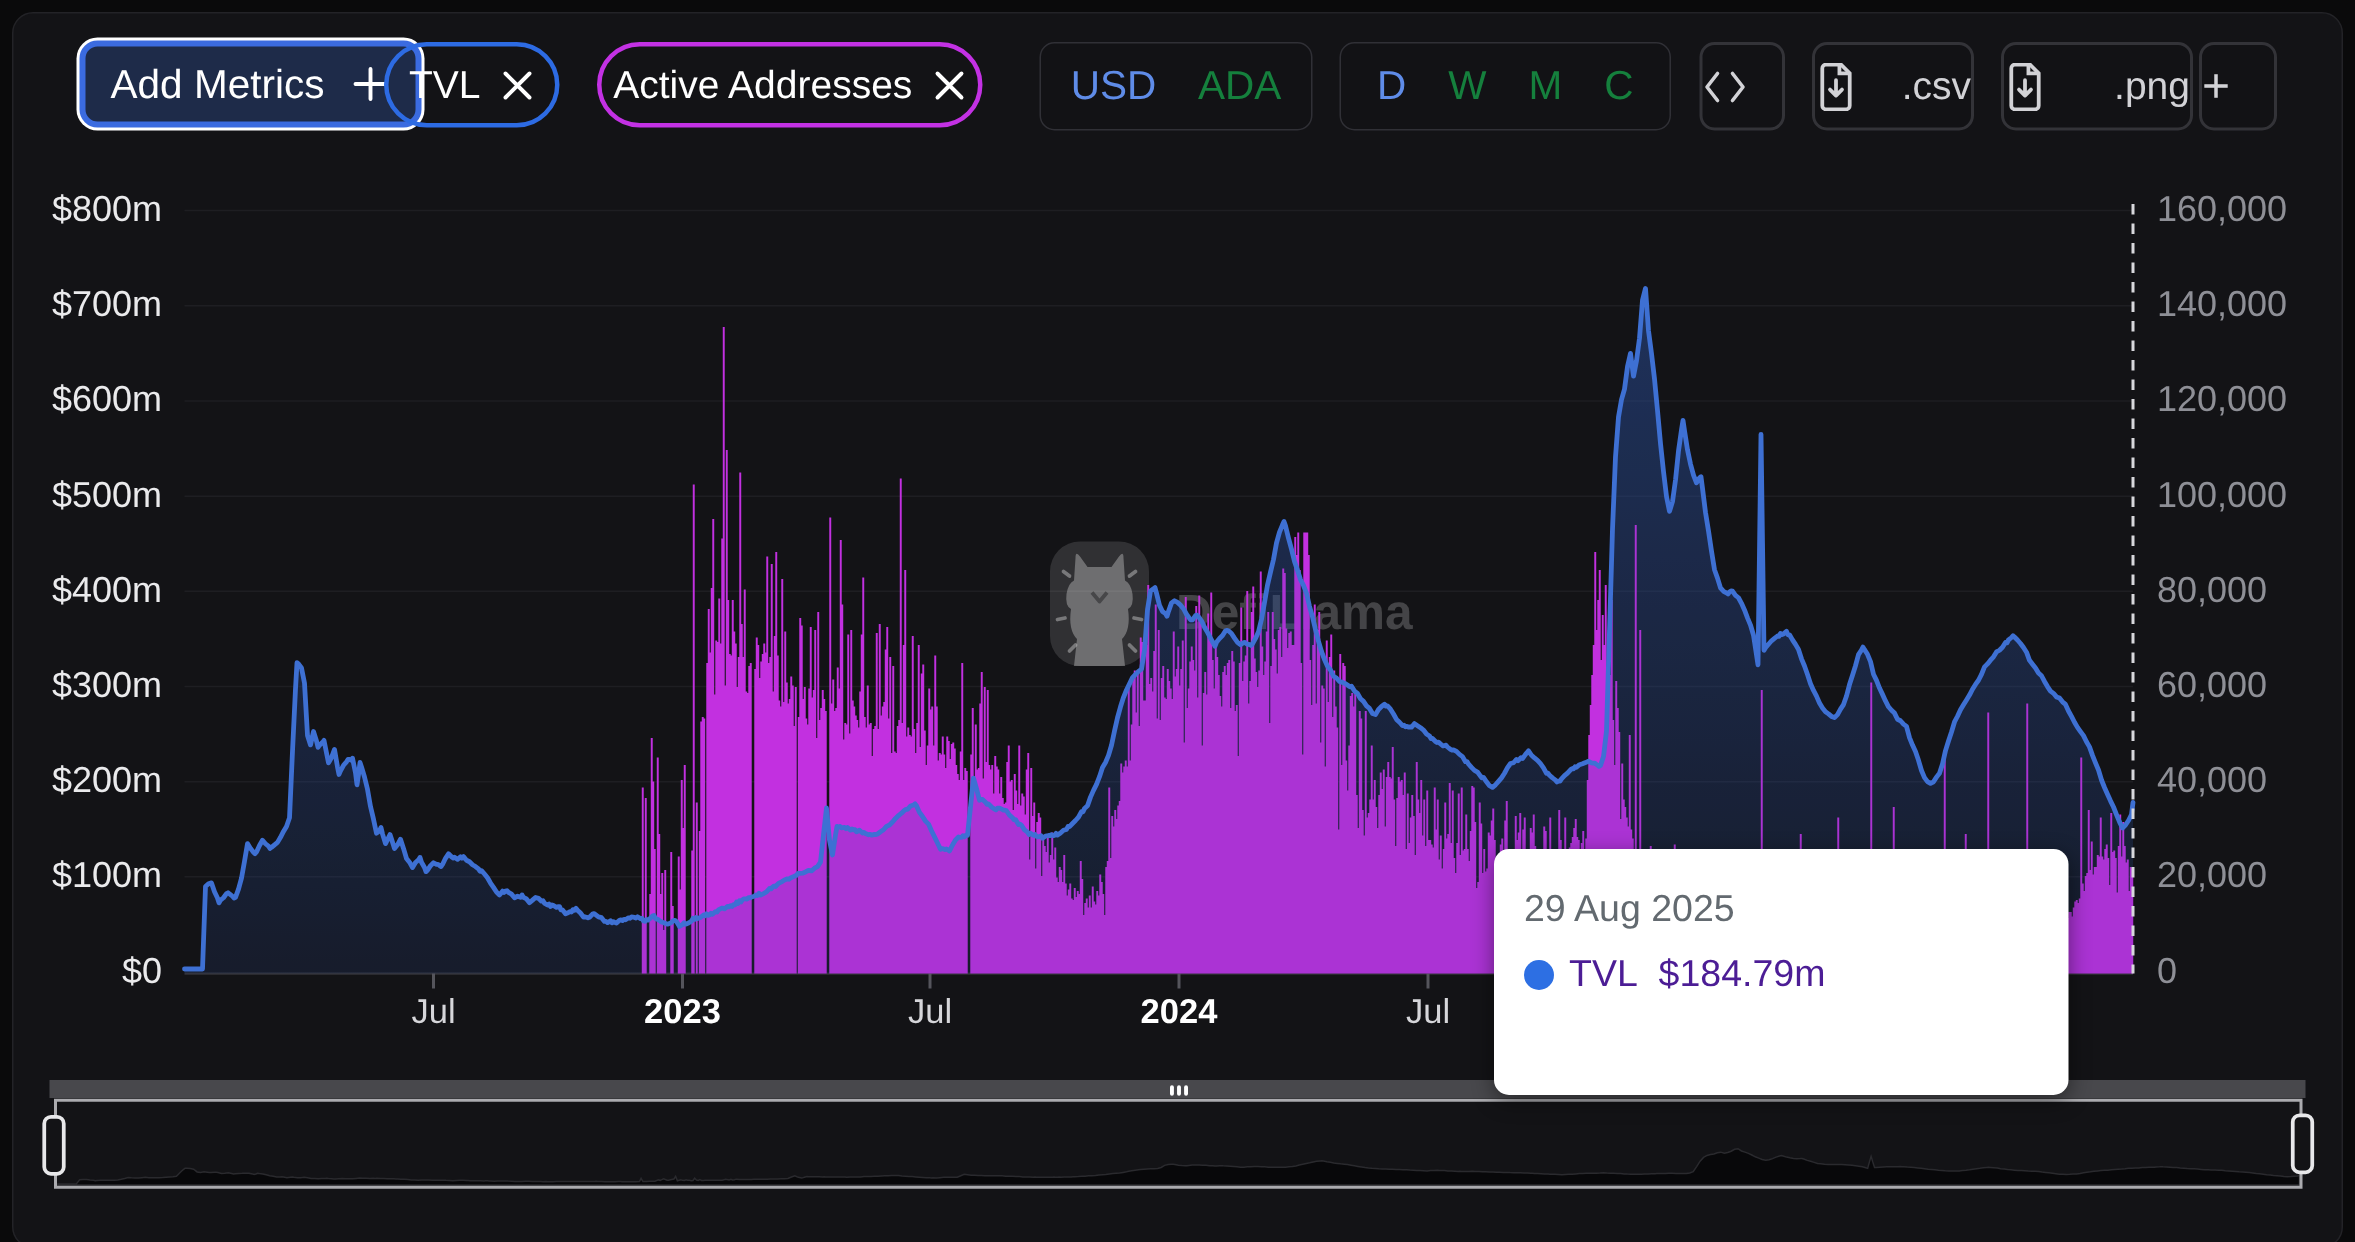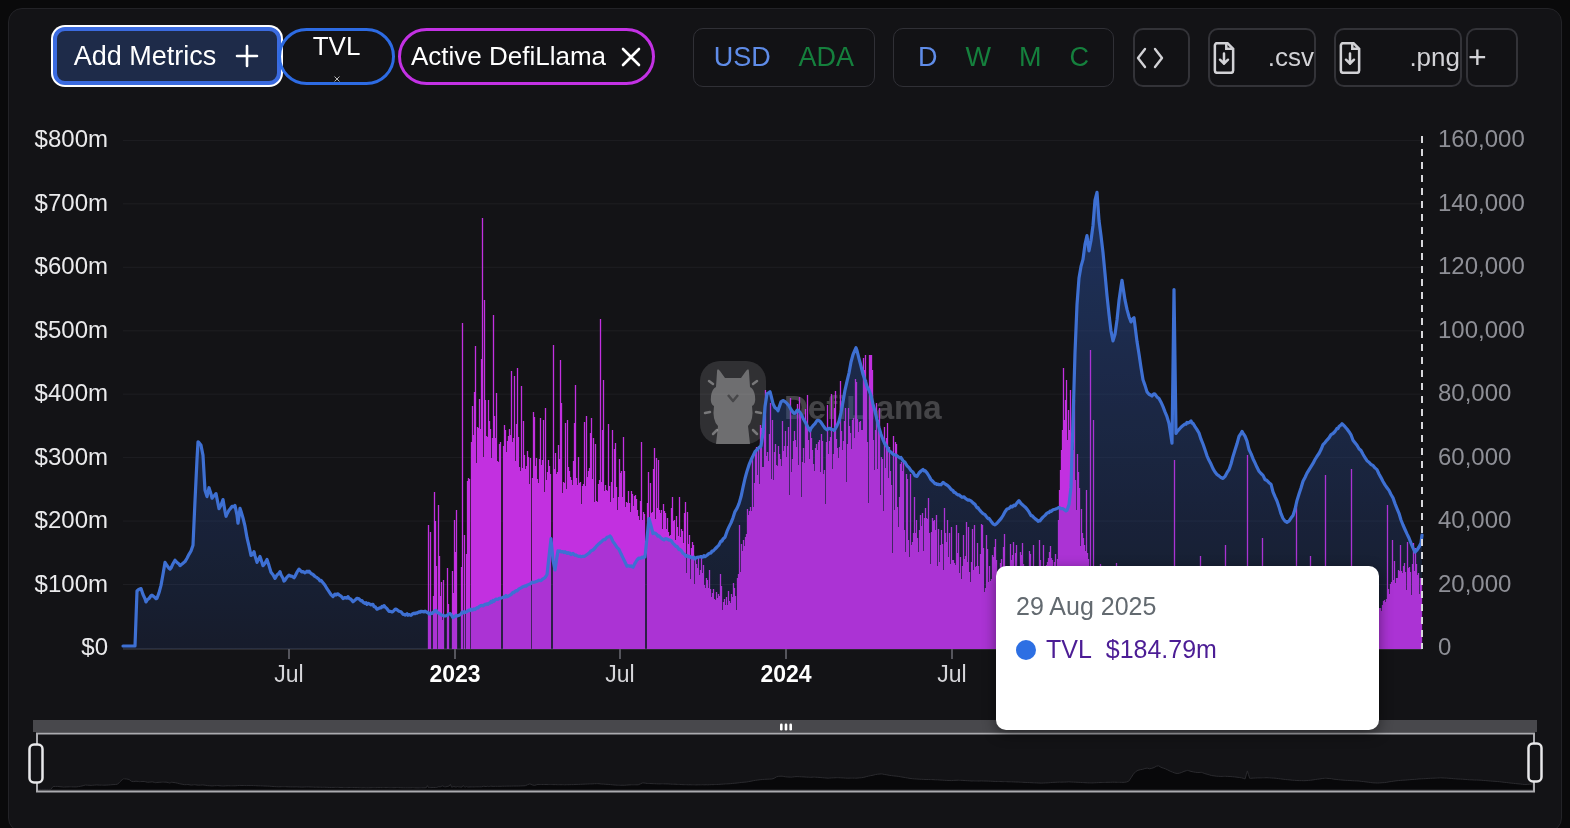--- a/index.html
+++ b/index.html
@@ -8,21 +8,21 @@
   .panel { position:absolute; left:8px; top:8px; width:1554px; height:824px;
     background:#131316; border:1px solid #232327; border-radius:14px; }
   .toolbar { position:absolute; left:0; top:0; width:100%; height:100px; }
   .btn-add { position:absolute; left:21px; top:27px; width:228px; height:58px;
     background:#1e2b49; border:4px solid #3b6be0; border-radius:12px;
     box-shadow:0 0 0 2px #ffffff; color:#fff; font-size:27px;
     display:flex; align-items:center; justify-content:center; gap:18px;margin-left:32px; }
   .pill { position:absolute; top:28px; height:57px; border-radius:999px;
     display:flex; align-items:center; justify-content:center; gap:14px;
     color:#fff; font-size:26px; background:transparent; }
-  .pill-tvl { left:278px; width:117px; border:3.5px solid #2d6be3;flex-direction:column; }
+  .pill-tvl { left:256px; width:117px; border:3.5px solid #2d6be3; }
   .pill-aa { left:398px; width:257px; border:3.5px solid #c331e4; }
   .grp { position:absolute; top:28px; height:59px; border:1.5px solid #303036;
     border-radius:10px; background:#121215; display:flex; align-items:center; }
   .grp span { font-size:27px; color:#15803d; }
   .g-usd { left:693px; width:182px; justify-content:space-around; padding:0 6px; }
   .g-dwmc { left:893px; width:221px; justify-content:space-around; padding:0 10px; }
   .blue { color:#5f8ce8 !important; }
   .sq { position:absolute; top:28px; height:59px; border:2px solid #333338;
     border-radius:10px; background:#121215; display:flex; align-items:center;
     justify-content:space-between; gap:10px; color:#d2d2d6; font-size:26px; }
@@ -136,21 +136,21 @@
         <path d="M13 3v20M3 13h20" stroke="#fff" stroke-width="2.6" stroke-linecap="round"></path>
       </svg>
     </div>
   <div class="pill pill-tvl">
       <span>TVL</span>
       <svg width="22" height="22" viewBox="0 0 22 22">
         <path d="M3 3l16 16M19 3L3 19" stroke="#fff" stroke-width="2.6" stroke-linecap="round"></path>
       </svg>
     </div>
   <div class="pill pill-aa">
-      <span>Active DefiLlama</span>
+      <span>Active Addresses</span>
       <svg width="22" height="22" viewBox="0 0 22 22">
         <path d="M3 3l16 16M19 3L3 19" stroke="#fff" stroke-width="2.6" stroke-linecap="round"></path>
       </svg>
     </div>
   <div class="grp g-usd">
       <span class="blue">USD</span>
       <span>ADA</span>
     </div>
   <div class="grp g-dwmc">
       <span class="blue">D</span>

